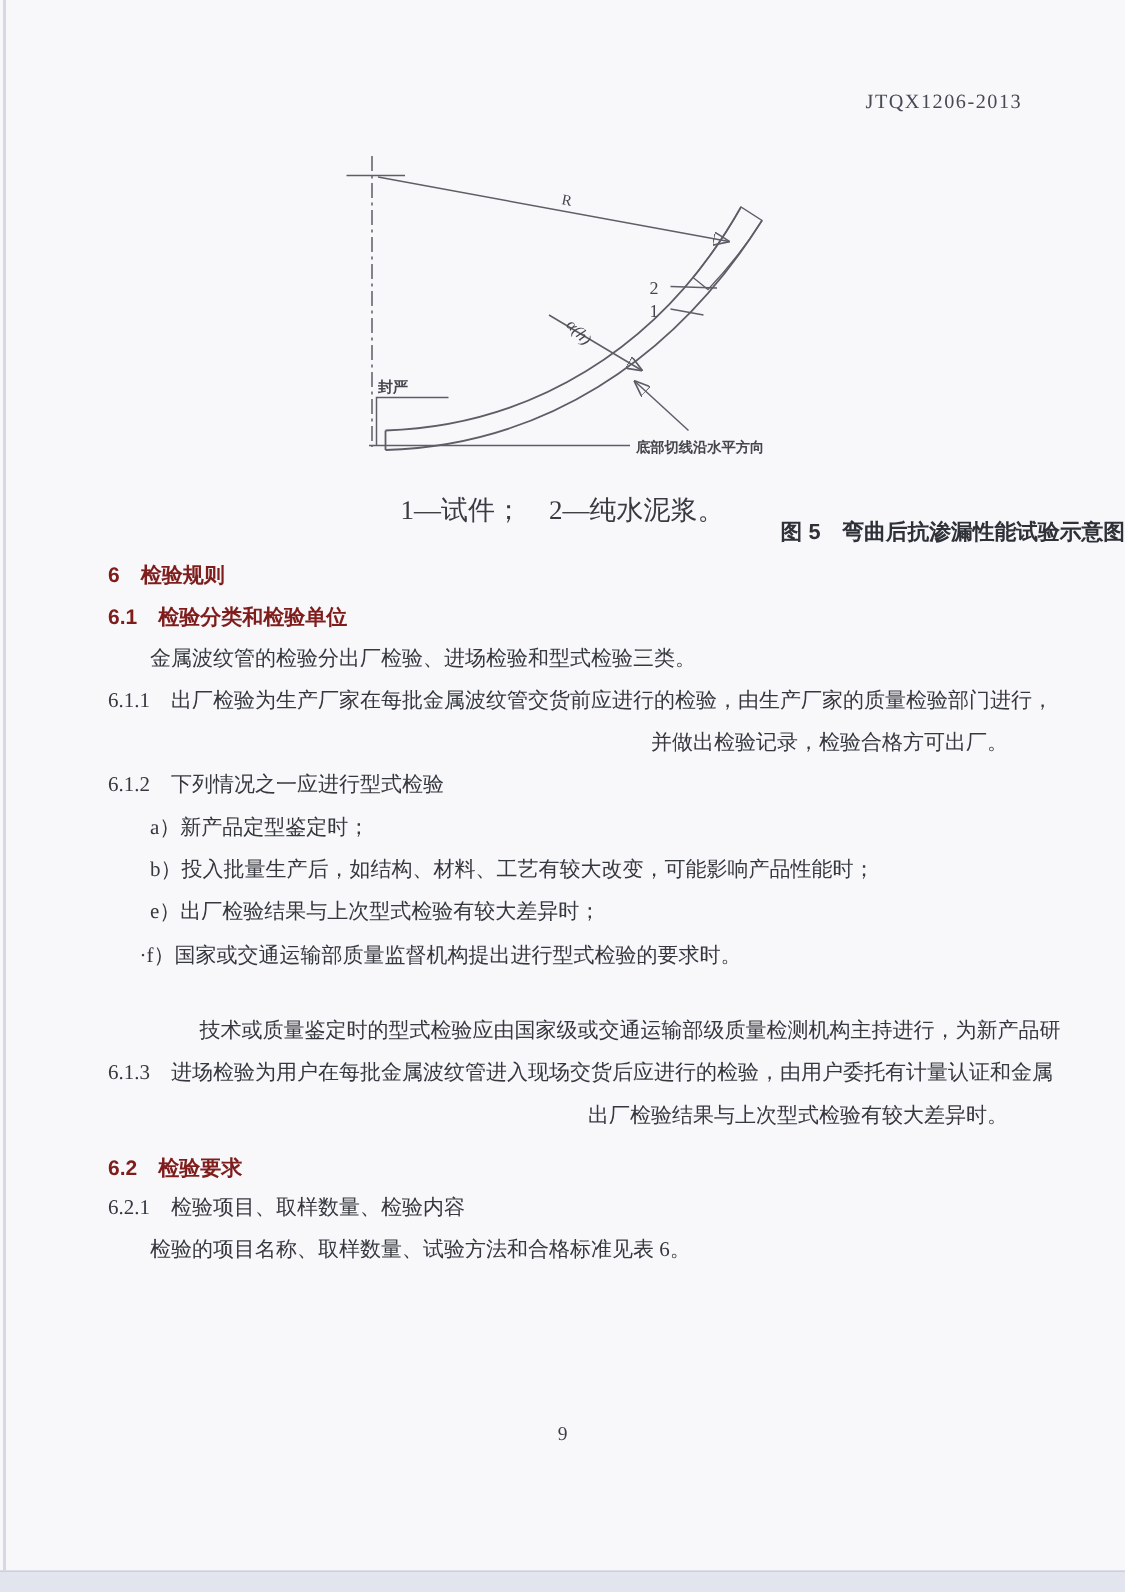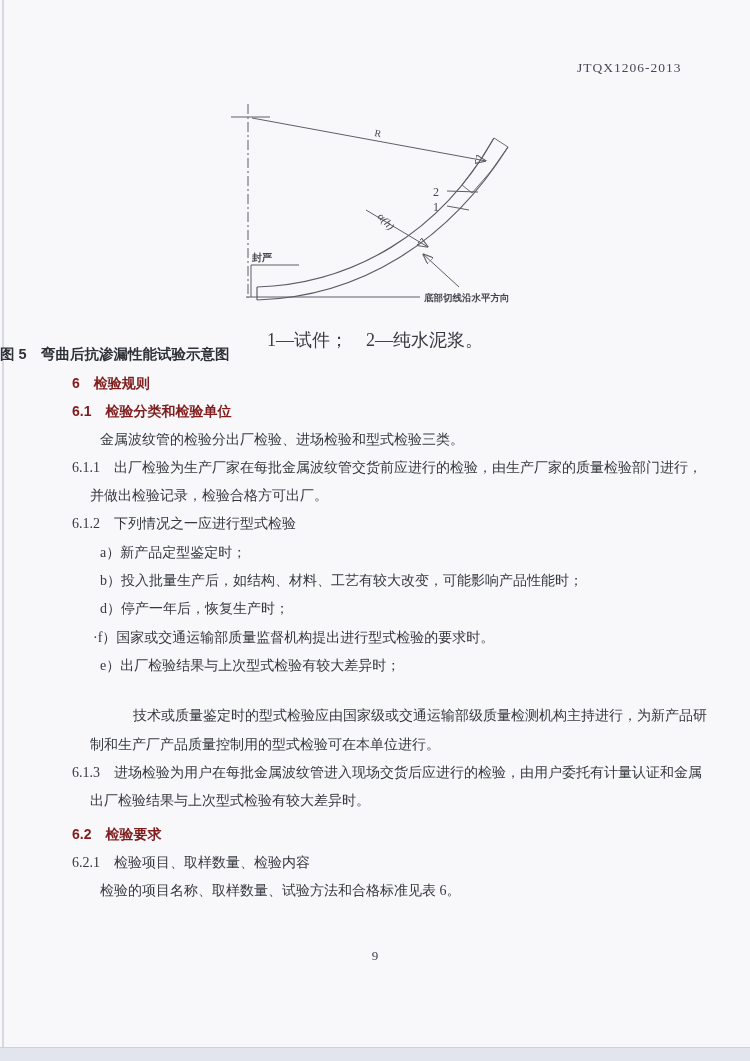--- a/index.html
+++ b/index.html
@@ -26,35 +26,35 @@
     font-size:13.5px;letter-spacing:1px;color:#474a53;
   }
   .diag{position:absolute;left:220px;top:95px;}
   .diag line,.diag path,.diag polyline{stroke:#5d5e66;fill:none;}
   .diag text{fill:#45464d;stroke:none;}
   .legend{
     position:absolute;left:0;top:328px;width:750px;text-align:center;
     font-size:18px;color:#3a3b42;
   }
   .caption{
-    position:absolute;left:0;top:345px;width:750px;text-align:left;
+    position:absolute;left:0;top:345px;width:750px;text-align:right;
     font-size:14.5px;font-weight:bold;color:#2f3138;
     font-family:"Liberation Sans","DejaVu Sans",sans-serif;
   }
   .textblock{
     position:absolute;left:72px;top:369px;width:600px;
     font-size:14px;color:#36383f;
   }
   .textblock p{margin:0;line-height:28.3px;white-space:nowrap;}
   .textblock p.h{
     font-weight:bold;color:#7f1d1d;
     font-family:"Liberation Sans","DejaVu Sans",sans-serif;
   }
   .textblock p.gap{margin-top:5px;}
-  .textblock p.ind1{padding-left:18px;}
+  .textblock p.ind1{padding-left:18px;text-align:right;}
   .textblock p.ind2{padding-left:28px;}
   .textblock p.ind2f{padding-left:21px;}
   .textblock p.ind4{padding-left:61px;margin-top:22px;}
   .pagenum{
     position:absolute;left:0;top:948px;width:750px;text-align:center;
     font-size:13px;color:#3c3e46;
   }
 </style>
 </head>
 <body>
@@ -108,25 +108,23 @@
   <div class="textblock">
 
   <p class="ln h">6　检验规则</p>
       <p class="ln h">6.1　检验分类和检验单位</p>
       <p class="ln ind2">金属波纹管的检验分出厂检验、进场检验和型式检验三类。</p>
       <p class="ln num">6.1.1　出厂检验为生产厂家在每批金属波纹管交货前应进行的检验，由生产厂家的质量检验部门进行，</p>
       <p class="ln ind1">并做出检验记录，检验合格方可出厂。</p>
       <p class="ln num">6.1.2　下列情况之一应进行型式检验</p>
       <p class="ln ind2">a）新产品定型鉴定时；</p>
       <p class="ln ind2">b）投入批量生产后，如结构、材料、工艺有较大改变，可能影响产品性能时；</p>
-      <p class="ln ind2">d）停产一年后，恢复生产时；</p>
+      <p class="ln ind2">e）出厂检验结果与上次型式检验有较大差异时；</p>
       <p class="ln ind2f">·f）国家或交通运输部质量监督机构提出进行型式检验的要求时。</p>
-      <p class="ln ind2">e）出厂检验结果与上次型式检验有较大差异时；</p>
       <p class="ln ind4">技术或质量鉴定时的型式检验应由国家级或交通运输部级质量检测机构主持进行，为新产品研</p>
-      <p class="ln ind1">制和生产厂产品质量控制用的型式检验可在本单位进行。</p>
       <p class="ln num">6.1.3　进场检验为用户在每批金属波纹管进入现场交货后应进行的检验，由用户委托有计量认证和金属</p>
       <p class="ln ind1">出厂检验结果与上次型式检验有较大差异时。</p>
       <p class="ln h gap">6.2　检验要求</p>
       <p class="ln num">6.2.1　检验项目、取样数量、检验内容</p>
       <p class="ln ind2">检验的项目名称、取样数量、试验方法和合格标准见表 6。</p>
     </div>
 
   <div class="pagenum">9</div>
 </div>
 

